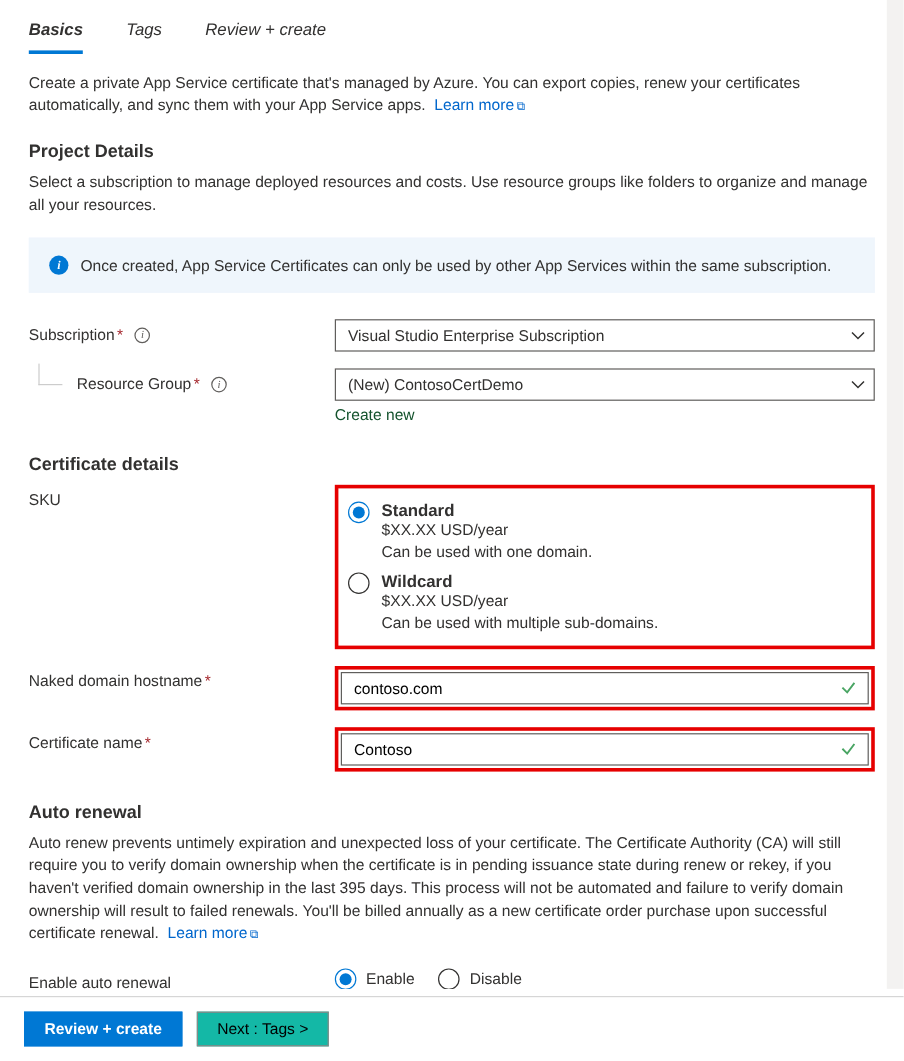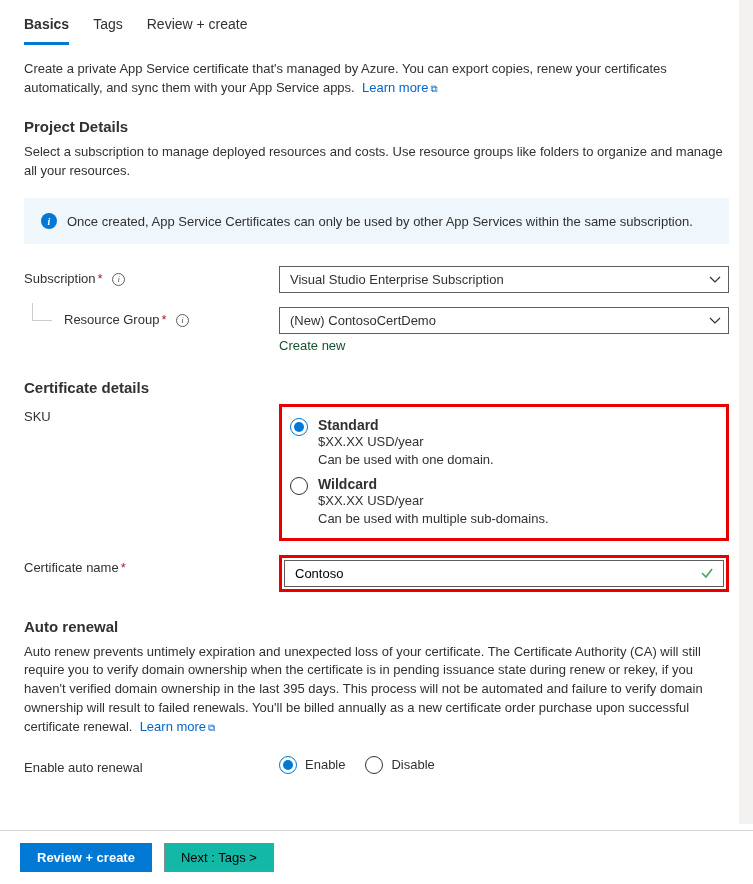--- a/index.html
+++ b/index.html
@@ -13,23 +13,24 @@
       position: relative;
       overflow: hidden;
     }
     .scroll-area {
       padding: 12px 24px 0 24px;
       height: 824px;
       overflow-y: auto;
     }
     .tabs {
       display: flex;
-      gap: 24px;
+      gap: 36px;
       border-bottom: 1px solid transparent;
       margin-bottom: 14px;
+      font-style: italic;
     }
     .tab {
       padding: 4px 0 10px 0;
       cursor: pointer;
       font-size: 14px;
       color: #323130;
     }
     .tab.active {
       font-weight: 600;
       border-bottom: 3px solid #0078d4;
@@ -318,20 +319,35 @@
           <div class="radio-body">
             <div class="r-title">Wildcard</div>
             <div class="r-line">$XX.XX USD/year</div>
             <div class="r-line">Can be used with multiple sub-domains.</div>
           </div>
         </div>
       </div>
     </div>
   </div>
 
+  <div class="form-row" style="margin-top:14px;">
+    <div class="form-label-col">
+      <span>Naked domain hostname</span><span class="required">*</span>
+    </div>
+    <div class="form-input-col">
+      <div class="highlight-input-wrap">
+        <input class="hl-input" value="contoso.com" style="">
+        <span class="check-mark">
+          <svg viewBox="0 0 14 14">
+              <path d="M2 7 L6 11 L12 3" stroke="#4aa564" stroke-width="1.6" fill="none"></path>
+            </svg>
+        </span>
+      </div>
+    </div>
+  </div>
 
   <div class="form-row">
     <div class="form-label-col">
       <span>Certificate name</span><span class="required">*</span>
     </div>
     <div class="form-input-col">
       <div class="highlight-input-wrap">
         <input class="hl-input" value="Contoso" style="">
         <span class="check-mark">
           <svg viewBox="0 0 14 14">

